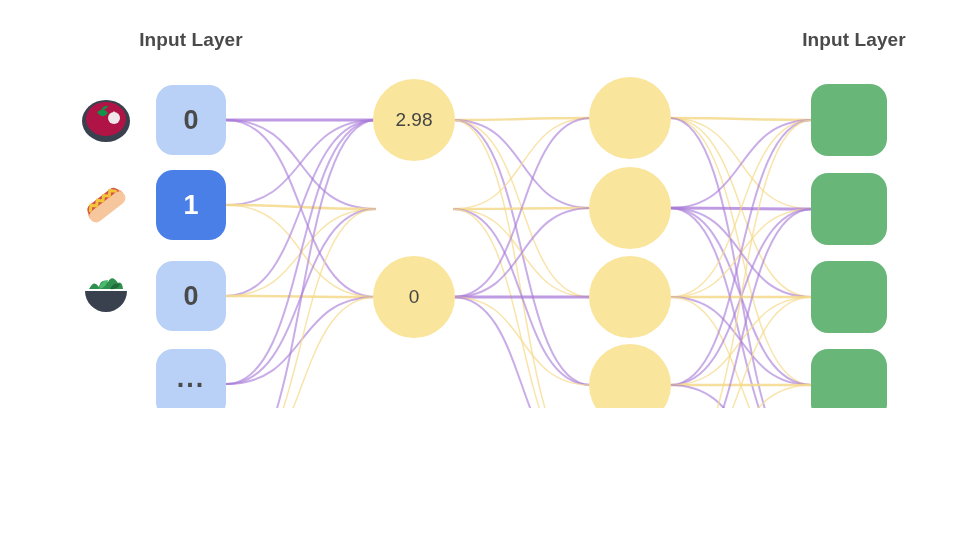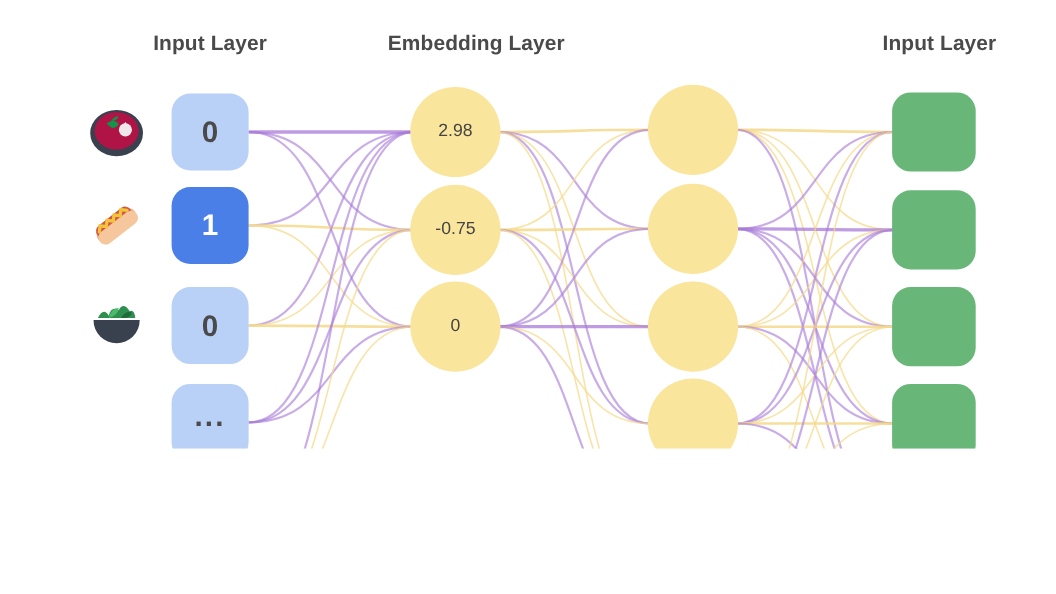--- a/index.html
+++ b/index.html
@@ -88,21 +88,21 @@
   .node-circle {
     position: absolute;
     width: 82px;
     height: 82px;
     border-radius: 50%;
     background: #fae59c;
     transform: translate(-50%, -50%);
     display: flex;
     align-items: center;
     justify-content: center;
-    font-size: 16px;
+    font-size: 19px;
     color: #444444;
     z-index: 3;
   }
   .node-circle.hidden-node { font-size: 0; }
 
   
   .output-box {
     position: absolute;
     width: 76px;
     height: 72px;
@@ -111,21 +111,20 @@
     transform: translate(-50%, -50%);
     z-index: 3;
   }
 </style>
 </head>
 <body>
 
 <div id="canvas">
 
   <div class="layer-title" style="left:191px;">Input Layer</div>
-  <div class="layer-title" style="left:433px;">Embedding Layer</div>
   <div class="layer-title" style="left:854px;">Input Layer</div>
 
   <svg id="edges" viewBox="0 0 960 540">
       <path d="M226,120 C308.5,120 293.5,120 376,120" stroke="#a87ad8" stroke-width="3" fill="none" opacity="0.75"></path>
       <path d="M226,120 C308.5,120 293.5,209 376,209" stroke="#a87ad8" stroke-width="2" fill="none" opacity="0.62"></path>
       <path d="M226,120 C308.5,120 293.5,297 376,297" stroke="#a87ad8" stroke-width="2" fill="none" opacity="0.62"></path>
       <path d="M226,205 C308.5,205 293.5,120 376,120" stroke="#a87ad8" stroke-width="2" fill="none" opacity="0.62"></path>
       <path d="M226,205 C308.5,205 293.5,209 376,209" stroke="#f5d98b" stroke-width="2.4" fill="none" opacity="0.85"></path>
       <path d="M226,205 C308.5,205 293.5,297 376,297" stroke="#f5d98b" stroke-width="1.5" fill="none" opacity="0.72"></path>
       <path d="M226,296 C308.5,296 293.5,120 376,120" stroke="#a87ad8" stroke-width="2" fill="none" opacity="0.62"></path>
@@ -223,21 +222,20 @@
     </svg>
   </div>
 
   <div class="input-box off" style="left:191px; top:120px;">0</div>
   <div class="input-box on" style="left:191px; top:205px;">1</div>
   <div class="input-box off" style="left:191px; top:296px;">0</div>
   <div class="input-box ellipsis" style="left:191px; top:384px;">...</div>
   <div class="input-box off" style="left:191px; top:478px;">0</div>
 
   <div class="node-circle" style="left:414px; top:120px;">2.98</div>
-  <div class="node-circle" style="left:414px; top:209px;">-0.75</div>
   <div class="node-circle" style="left:414px; top:297px;">0</div>
 
   <div class="node-circle hidden-node" style="left:630px; top:118px;"></div>
   <div class="node-circle hidden-node" style="left:630px; top:208px;"></div>
   <div class="node-circle hidden-node" style="left:630px; top:297px;"></div>
   <div class="node-circle hidden-node" style="left:630px; top:385px;"></div>
   <div class="node-circle hidden-node" style="left:630px; top:474px;"></div>
 
   <div class="output-box" style="left:849px; top:120px;"></div>
   <div class="output-box" style="left:849px; top:209px;"></div>

